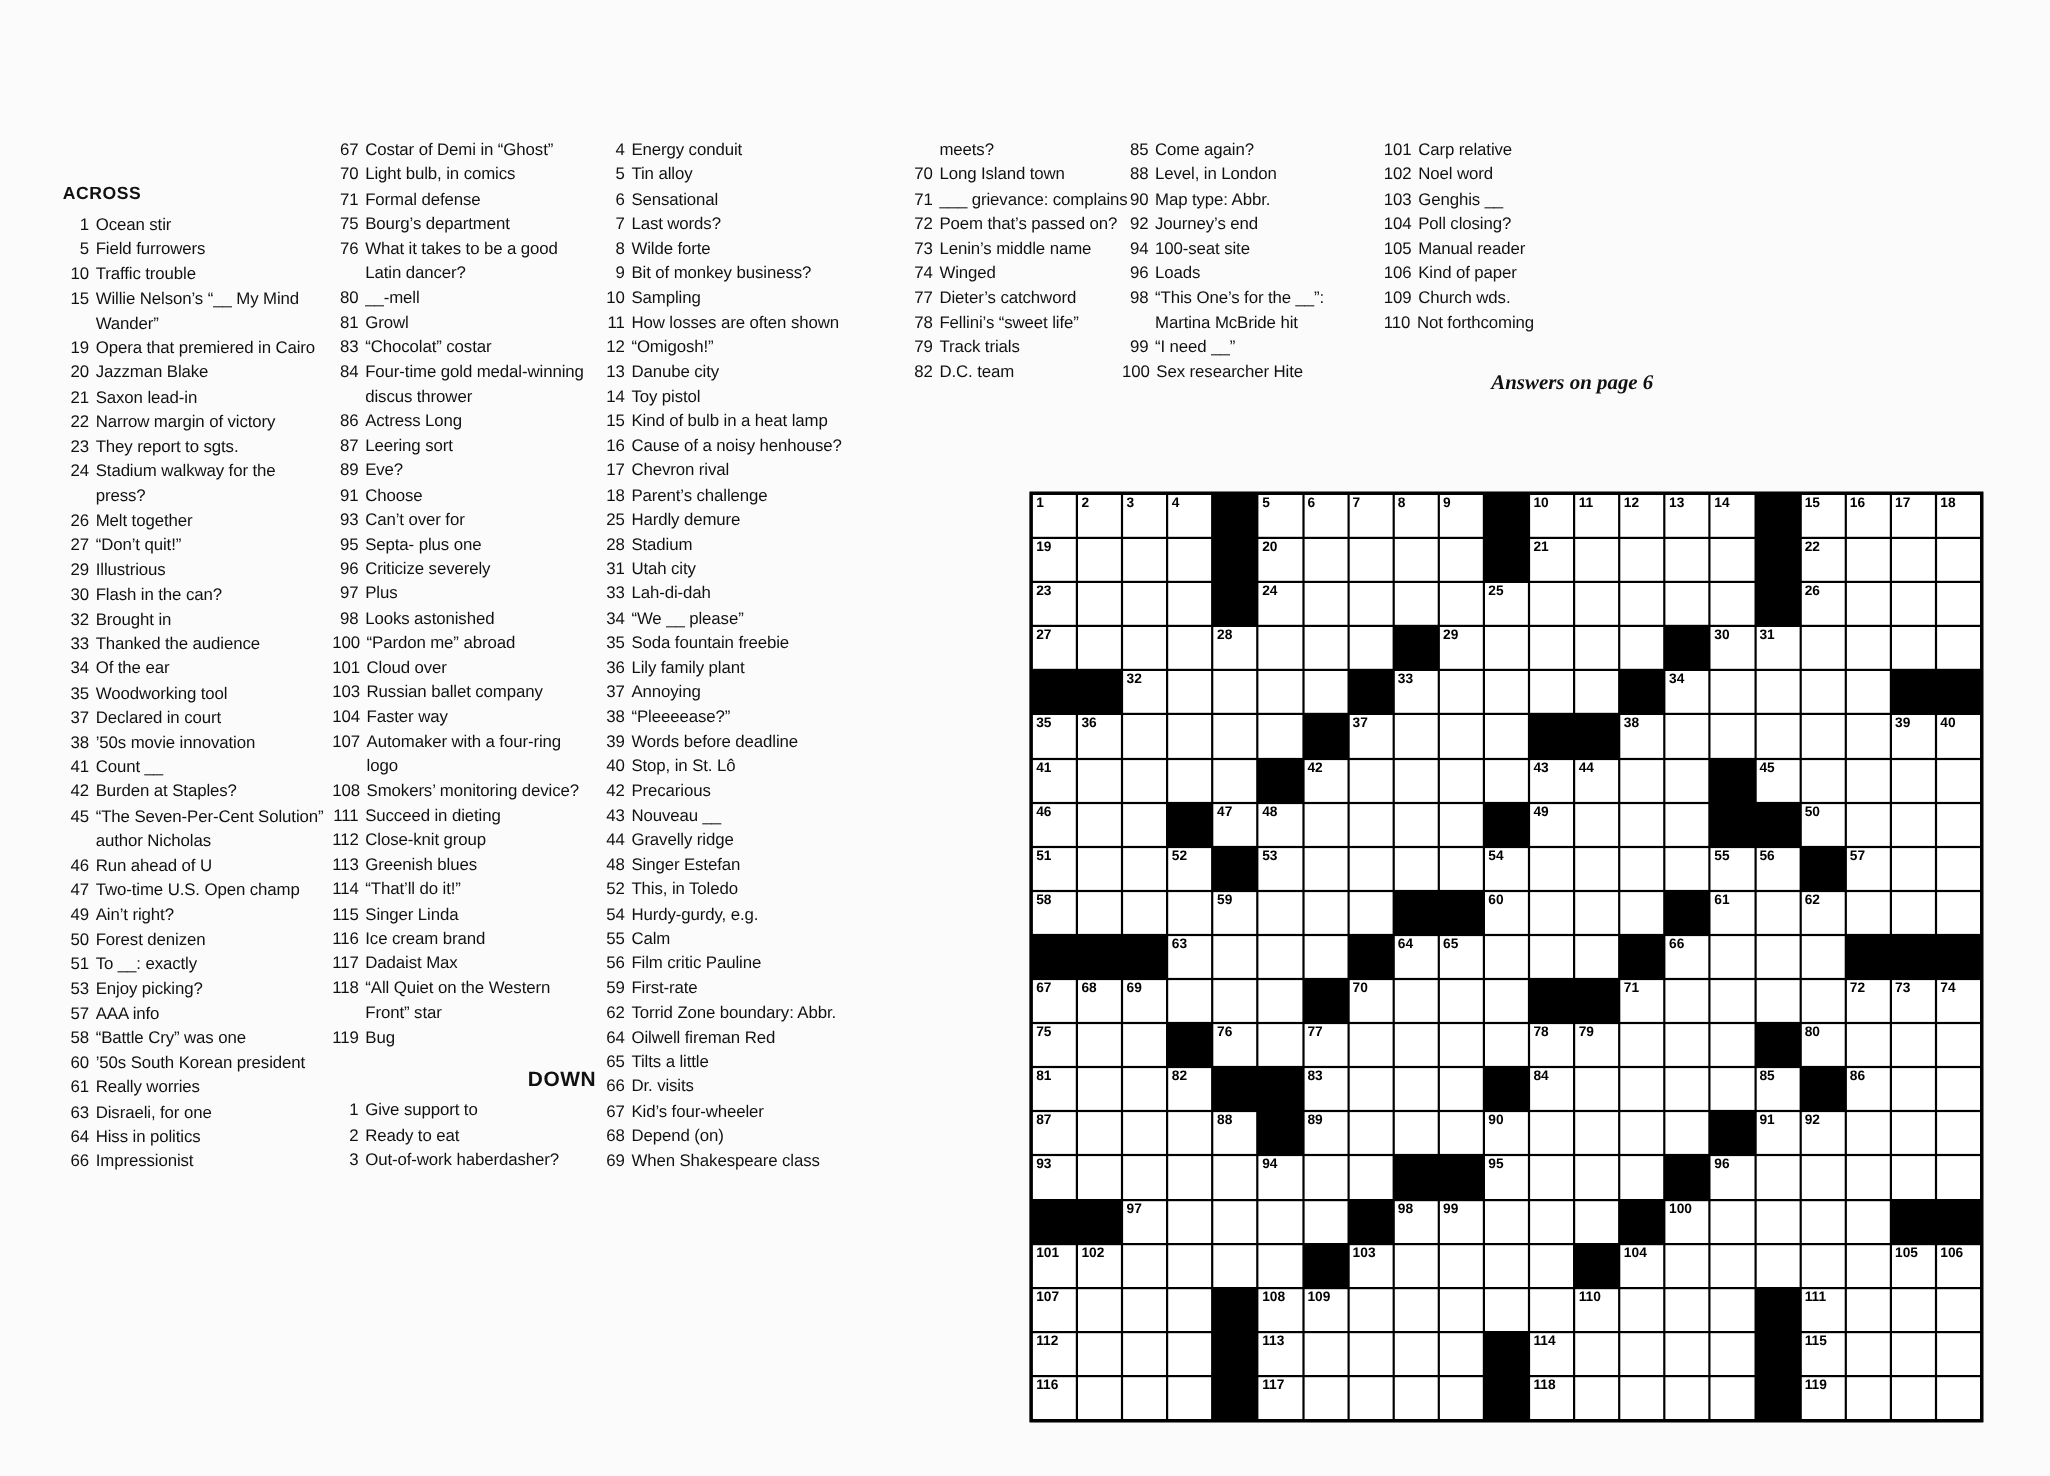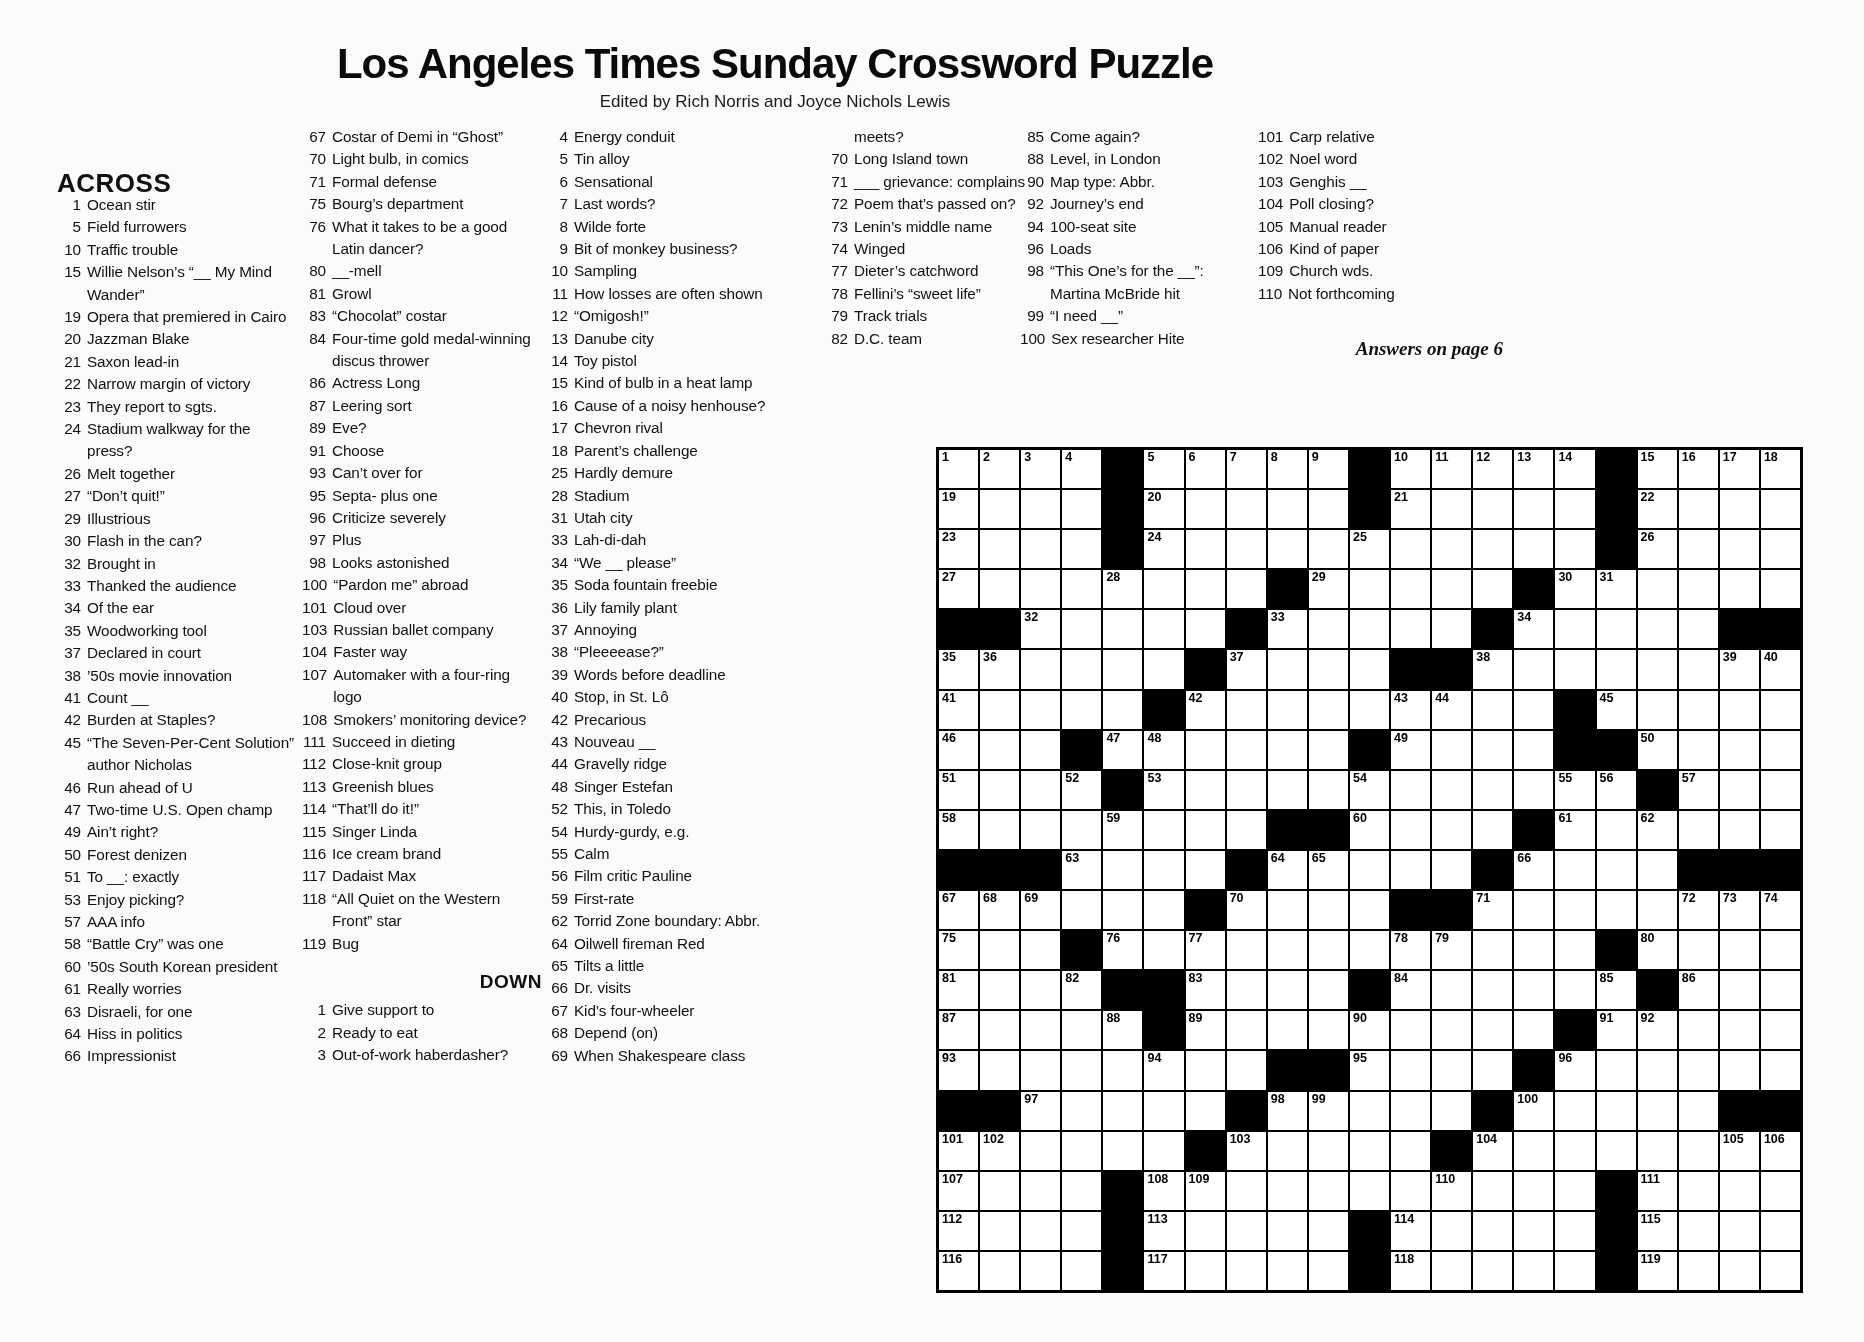--- a/index.html
+++ b/index.html
@@ -5,21 +5,21 @@
   * { margin:0; padding:0; box-sizing:border-box; }
   html,body { background:#f3f3f3; }
   body { font-family:"Liberation Sans", sans-serif; color:#111; }
   .page { position:relative; width:1864px; height:1342px; background:#fbfbfb; overflow:hidden; }
 
   .hdr { position:absolute; left:0; top:40px; width:1550px; text-align:center; }
   .hdr h1 { font-size:42px; font-weight:bold; letter-spacing:-1px; color:#0a0a0a; }
   .hdr .sub { font-size:17px; margin-top:4px; color:#1a1a1a; }
 
   .byline { position:absolute; left:57px; top:126px; font-size:17px; font-weight:bold; width:260px; }
-  .seclabel { position:absolute; left:57px; top:168px; font-size:26px; font-weight:bold; letter-spacing:0.5px; }
+  .seclabel { position:absolute; left:57px; top:168px; font-size:16px; font-weight:bold; letter-spacing:0.5px; }
 
   .cluecol { position:absolute; font-size:15.3px; line-height:22.4px; letter-spacing:-0.1px; }
   #c1 { left:57px;  top:194px; width:240px; }
   #c2 { left:302px; top:126px; width:240px; }
   #c3 { left:544px; top:126px; width:238px; }
   #c4 { left:808px; top:126px; width:234px;margin-left:16px; }
   #c5 { left:1020px; top:126px; width:238px; }
   #c6 { left:1258px; top:126px; width:245px; }
 
   .clue { display:flex; }
@@ -34,24 +34,20 @@
           display:grid; grid-template-columns:repeat(21,39.1px); grid-template-rows:repeat(21,38.1px); gap:2px; }
   .cell { position:relative; background:#fff; }
   .cell.b { background:#000; }
   .num { position:absolute; top:1px; left:3px; font-size:12.5px; font-weight:bold; line-height:13px; color:#000; }
 </style>
 </head>
 <body>
 
 <div class="page">
 
-  <div class="hdr">
-    <h1>Los Angeles Times Sunday Crossword Puzzle</h1>
-    <div class="sub">Edited by Rich Norris and Joyce Nichols Lewis</div>
-  </div>
 
   <div class="seclabel">ACROSS</div>
 
   <div id="c1" class="cluecol">
       <div class="clue">
         <span class="cn">1</span>
         <span class="ct">Ocean stir</span>
       </div>
       <div class="clue">
         <span class="cn">5</span>

